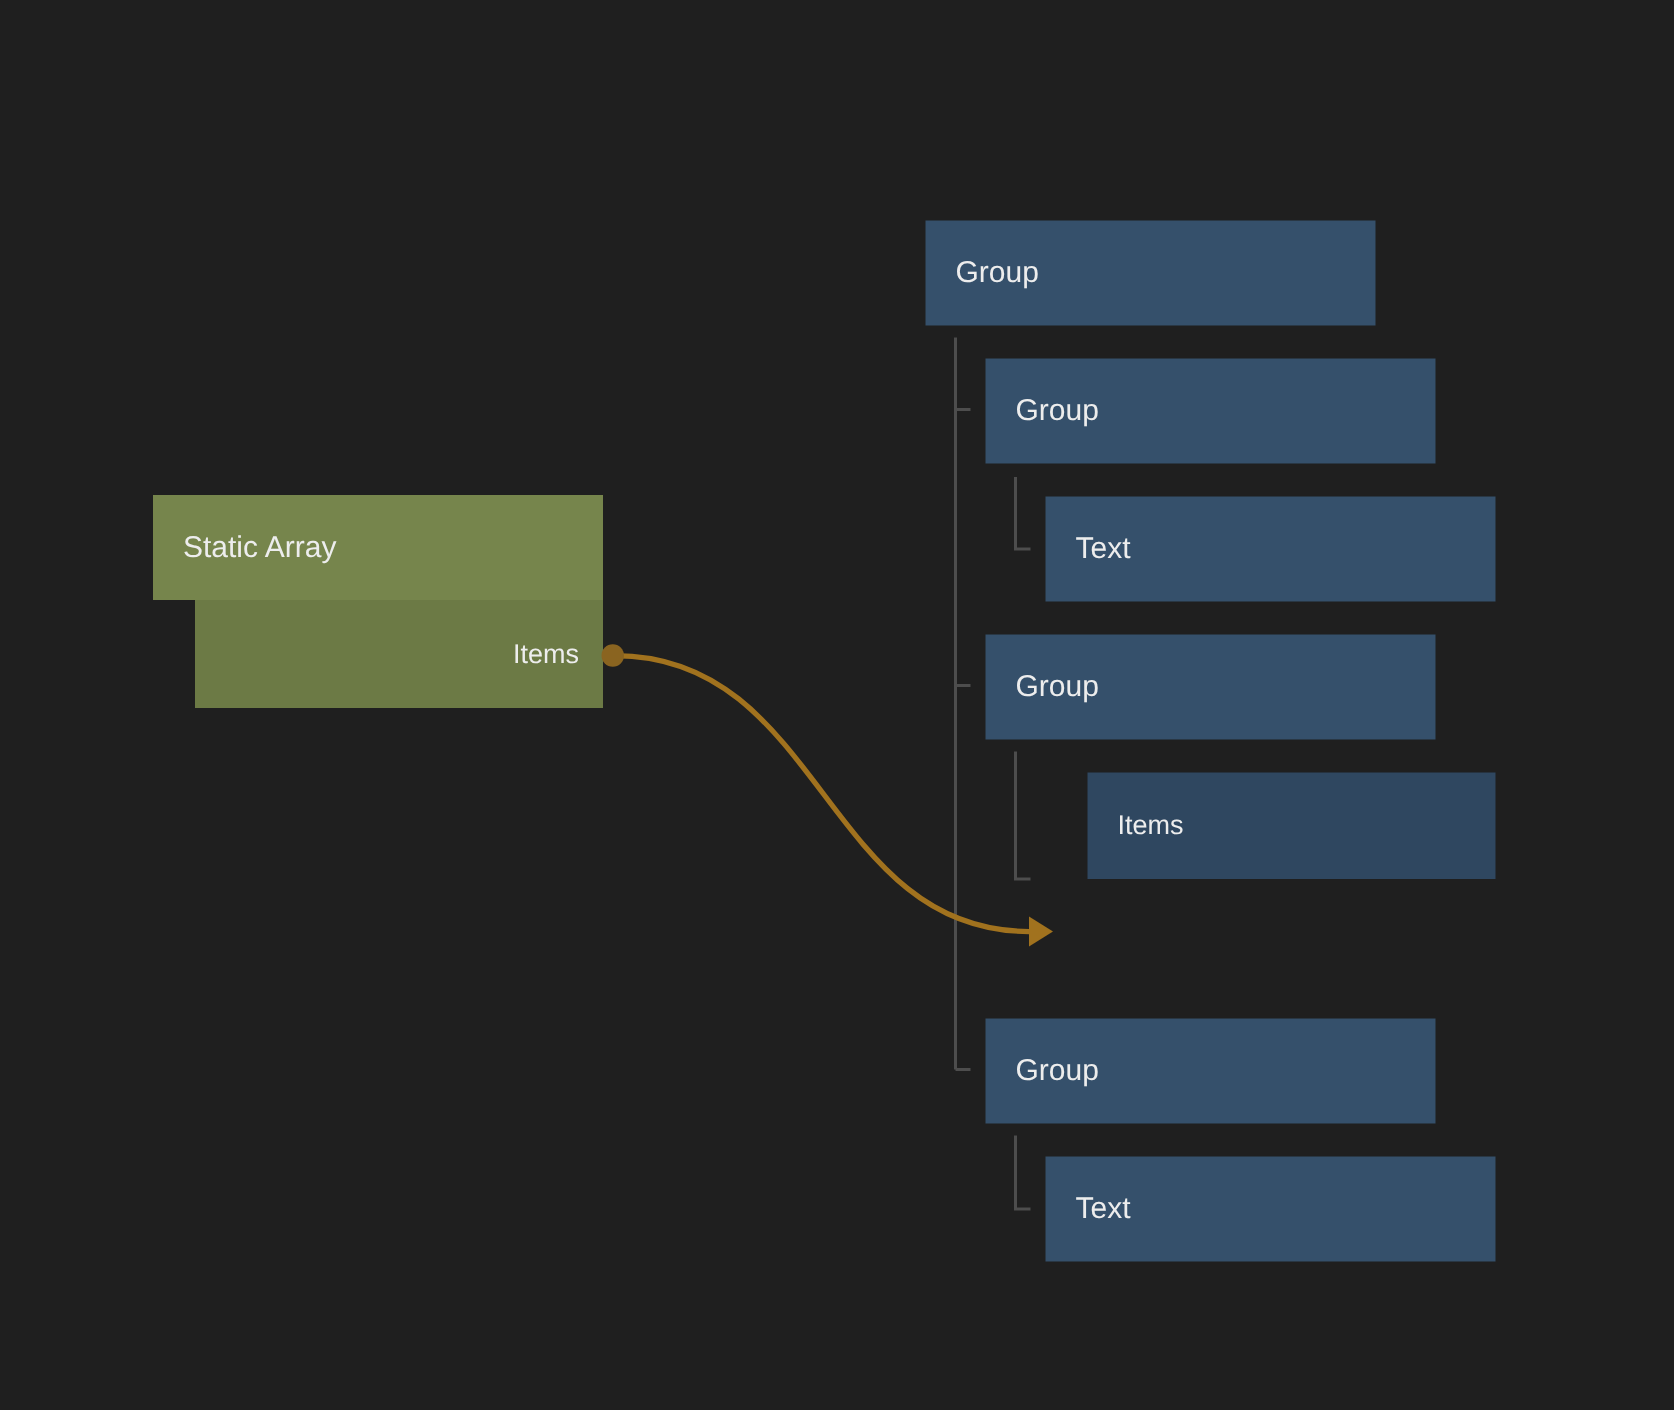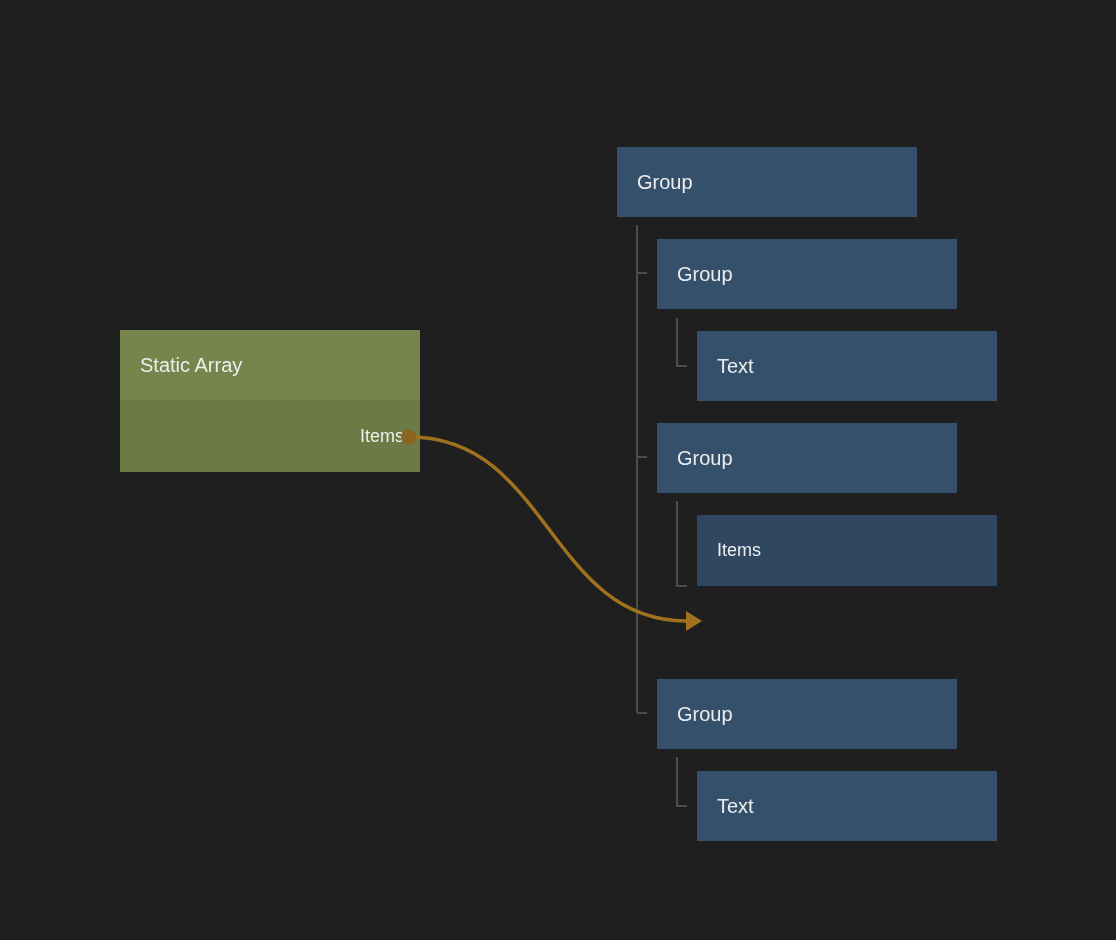--- a/index.html
+++ b/index.html
@@ -30,20 +30,21 @@
     overflow: hidden;
   }
   .blue .node-title { background: #35506b; }
   .green-header { background: #76854c; }
   .port-row {
     height: 71px;
     line-height: 71px;
     font-size: 18px;
     color: #ededed;
     white-space: nowrap;
+    margin-left: 28px;
   }
   .green-row {
     background: #6c7a45;
     height: 72px;
     line-height: 72px;
     text-align: right;
     padding-right: 16px;
   }
   .blue-row {
     background: #2f4760;
@@ -55,21 +56,21 @@
     top: 0;
     z-index: 3;
     pointer-events: none;
   }
 </style>
 </head>
 <body>
 
 <div class="canvas">
 
-  <div class="node" style="left:120px; top:330px;">
+  <div class="node" style="left:102px; top:330px;">
     <div class="node-title green-header">Static Array</div>
     <div class="port-row green-row">
       <span>Items</span>
     </div>
   </div>
 
   <div class="node blue" style="left:617px; top:147px;">
     <div class="node-title">Group</div>
   </div>
 

